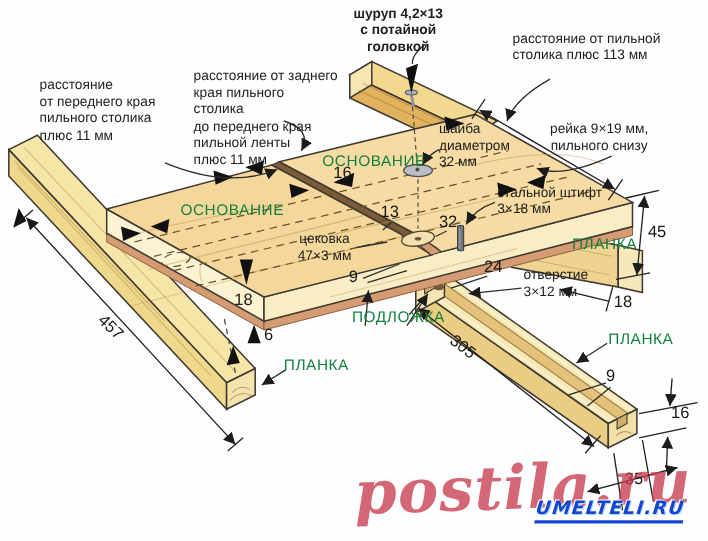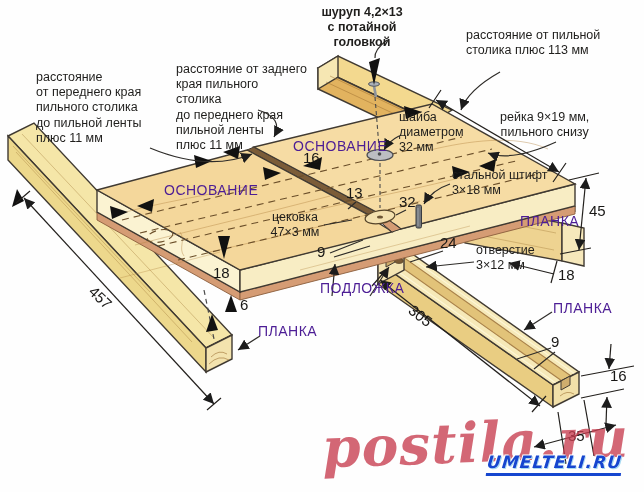--- a/index.html
+++ b/index.html
@@ -1,21 +1,21 @@
 <!DOCTYPE html>
 <html><head>
 <meta charset="utf-8">
 <style>
   html,body{margin:0;padding:0;background:#fff;}
   #stage{position:relative;width:644px;height:492px;background:#fefefe;overflow:hidden;
          font-family:"Liberation Sans",sans-serif;color:#1f1e1c;}
   svg{position:absolute;left:0;top:0;}
   .lbl{position:absolute;font-size:12.5px;line-height:15.2px;color:#1f1e1c;white-space:nowrap;}
   .lbl span{display:block;}
-  .part{position:absolute;font-size:14px;letter-spacing:.5px;color:#4c1d95;white-space:nowrap;}
+  .part{position:absolute;font-size:14px;letter-spacing:.5px;color:#15803d;white-space:nowrap;}
   .dim{position:absolute;font-size:15px;color:#181715;white-space:nowrap;}
   .rot{transform-origin:center;}
   .center{text-align:center;}
   #wm-red{position:absolute;left:322px;top:410px;font-family:"DejaVu Serif",serif;
           font-style:italic;font-weight:700;font-size:55px;letter-spacing:1px;
           color:rgba(198,60,78,.78);transform:rotate(-2deg);white-space:nowrap;}
   #wm-blue{position:absolute;left:487px;top:452px;font-family:"DejaVu Sans",sans-serif;
            font-style:italic;font-weight:700;font-size:17px;letter-spacing:1px;
            color:#1646cf;transform:skewX(-6deg);white-space:nowrap;
            text-shadow:0 0 1px #fff,1px 1px 0 #9fd8f2,-1px -1px 0 #ffffff;
@@ -166,21 +166,20 @@
   <div class="lbl center" style="left:300px;top:5px;width:124px;font-weight:bold;">
     <span>шуруп 4,2×13</span>
     <span>с потайной</span>
     <span>головкой</span>
   </div>
 
   <div class="lbl" style="left:36px;top:70px;">
     <span>расстояние</span>
     <span>от переднего края</span>
     <span>пильного столика</span>
-    <span>до пильной ленты</span>
     <span>плюс 11 мм</span>
   </div>
 
   <div class="lbl" style="left:176px;top:42px;margin-top:20px;">
     <span>расстояние от заднего</span>
     <span>края пильного</span>
     <span>столика</span>
     <span>до переднего края</span>
     <span>пильной ленты</span>
     <span>плюс 11 мм</span>

